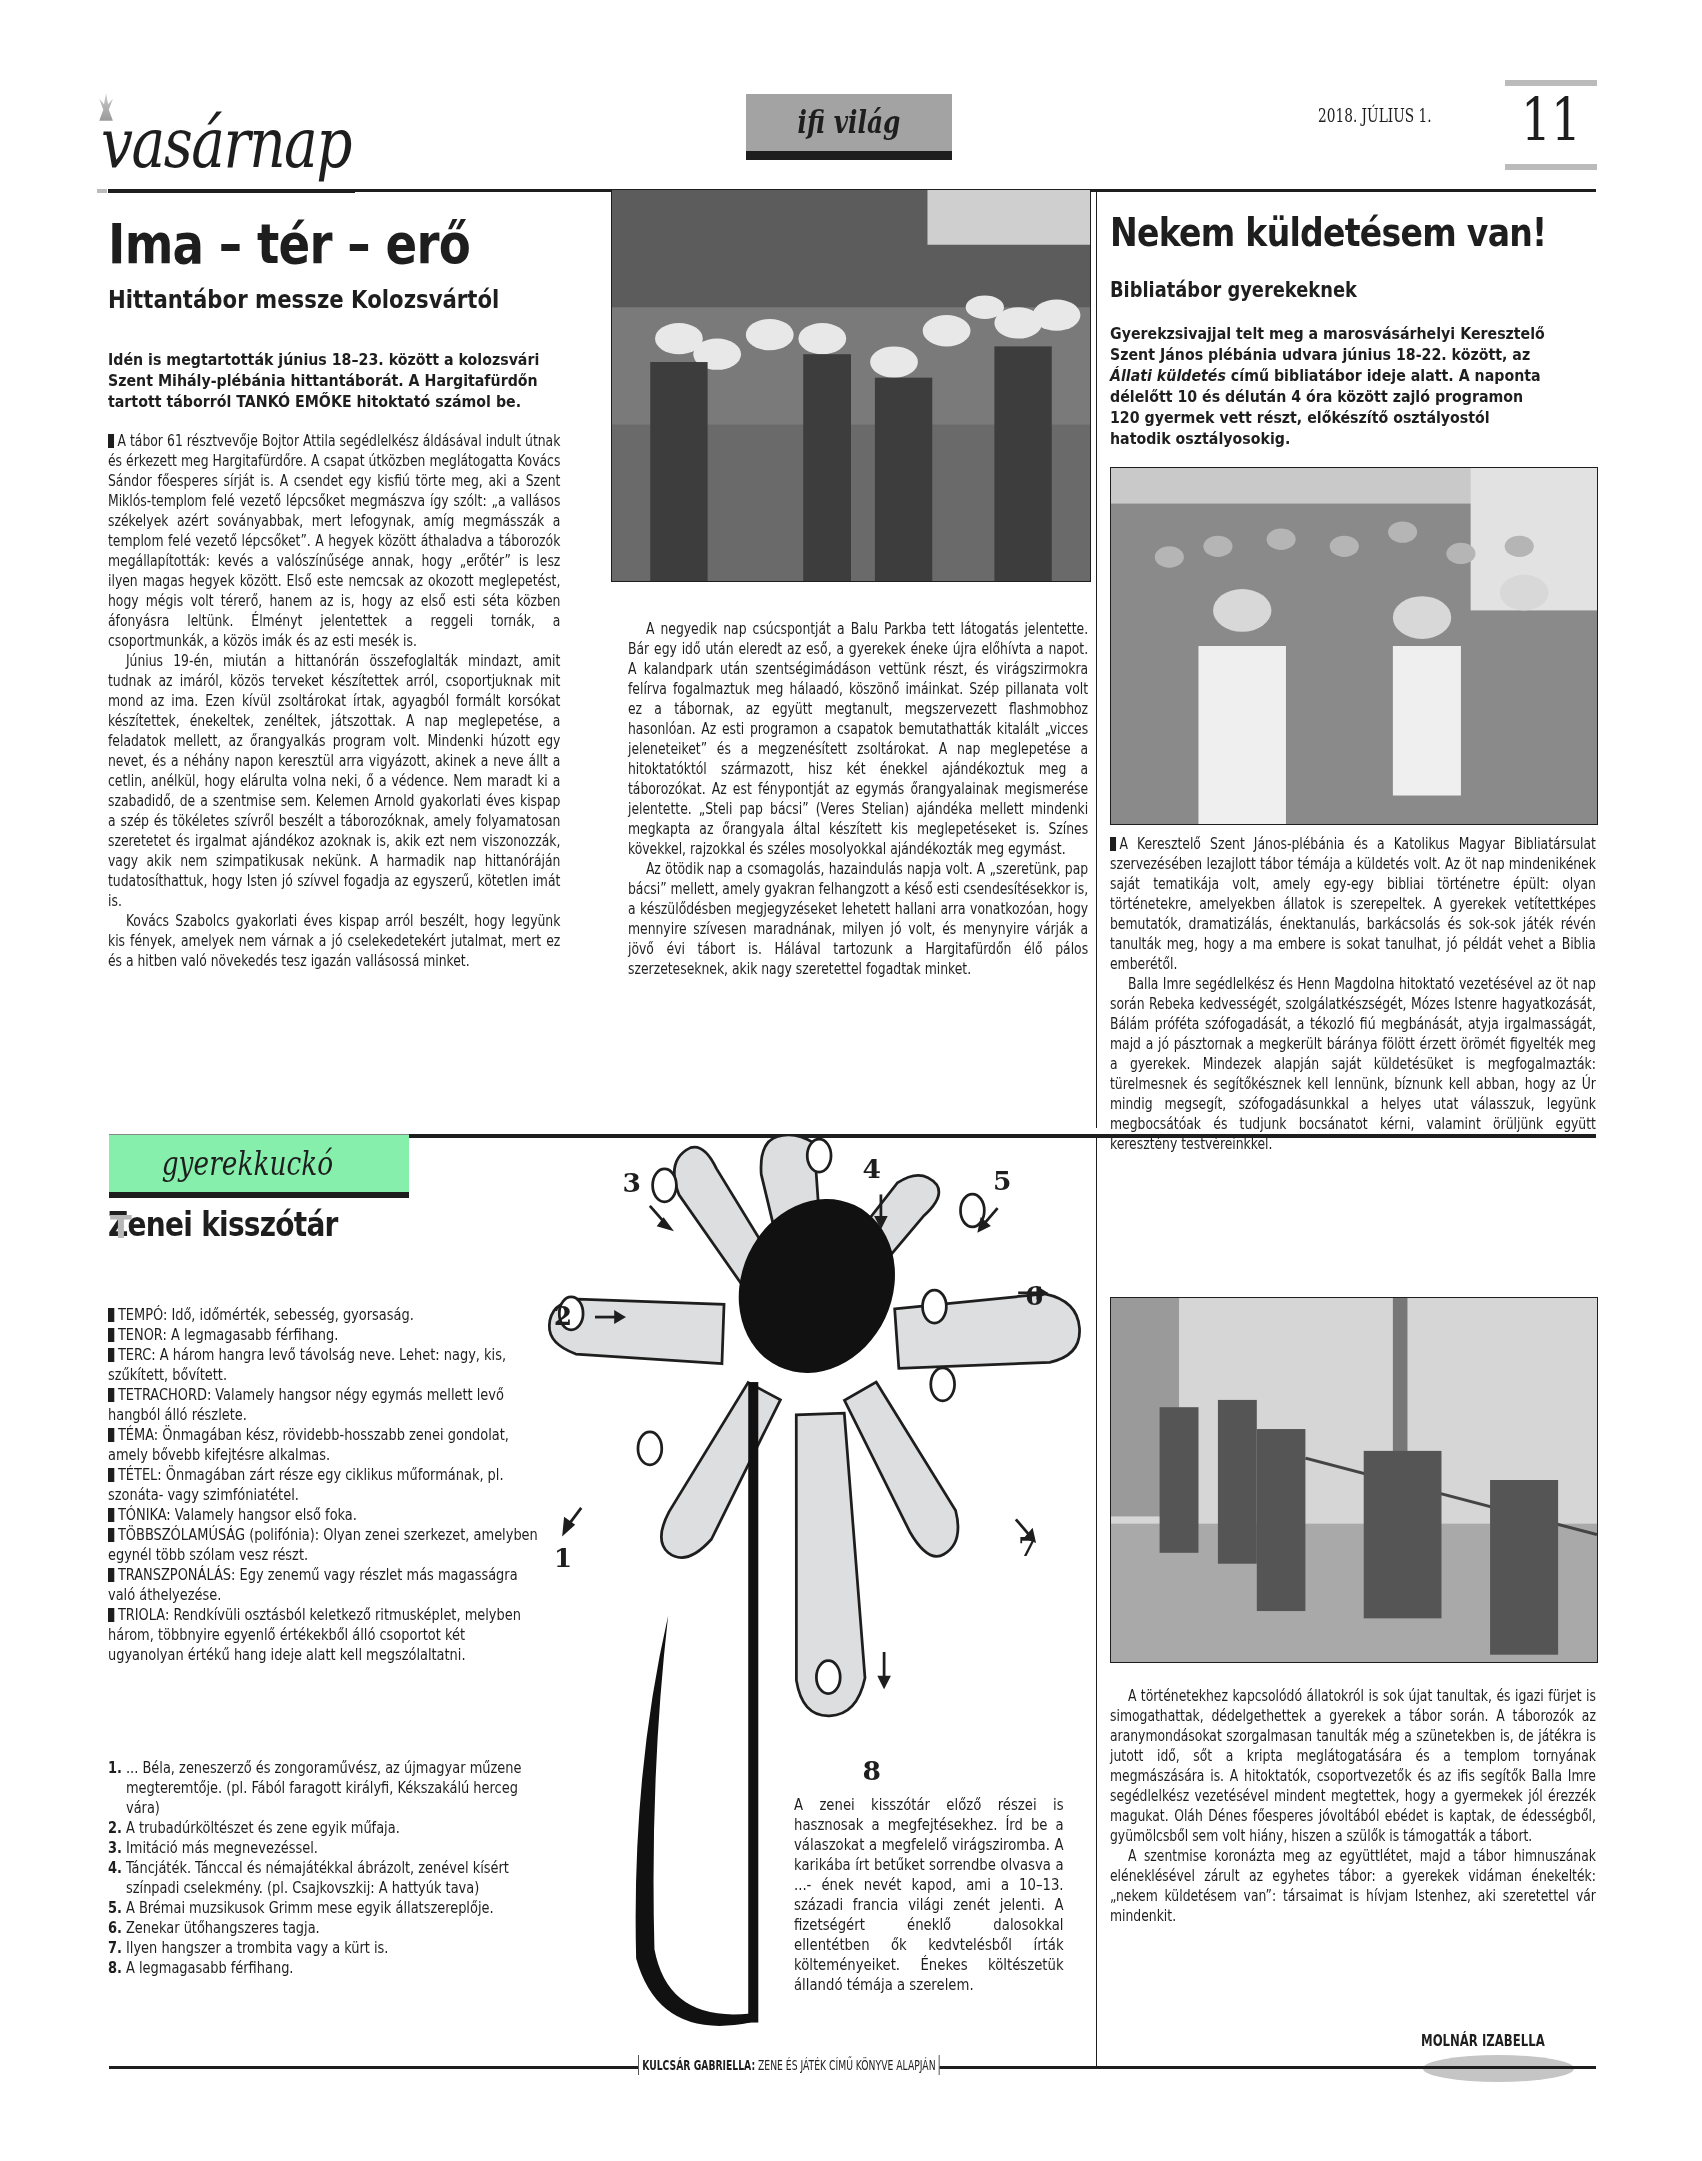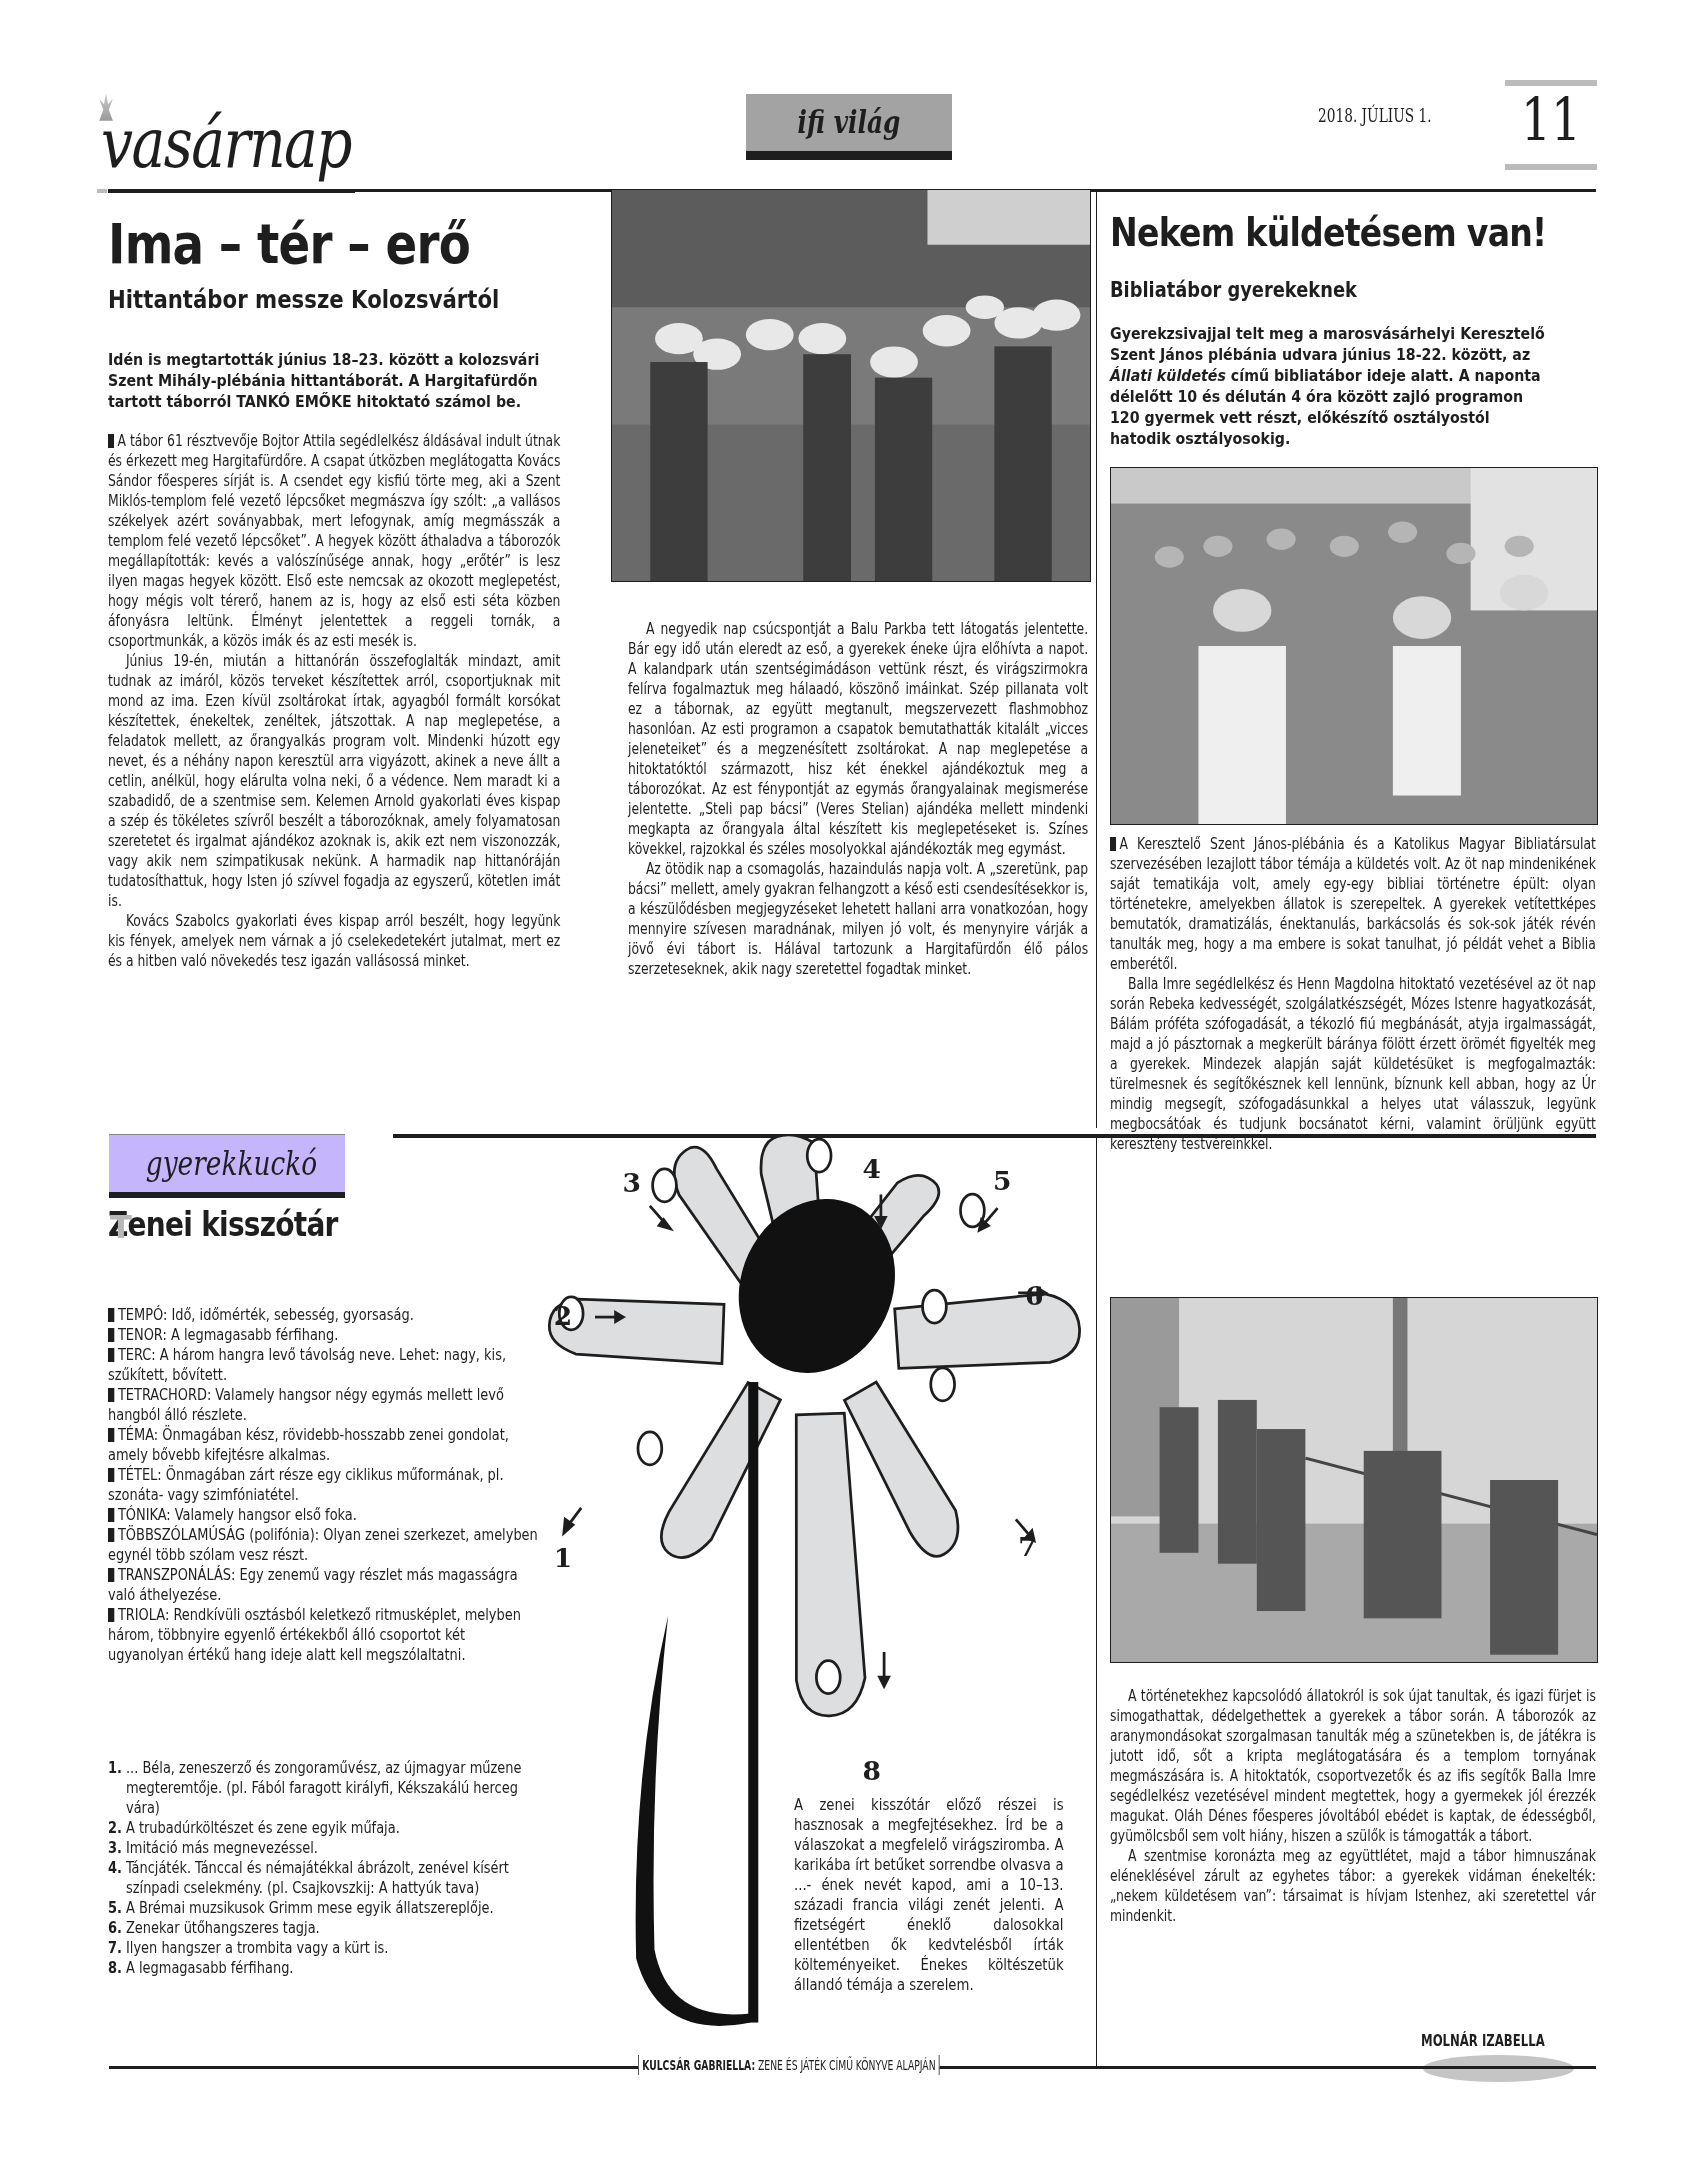--- a/index.html
+++ b/index.html
@@ -26,21 +26,21 @@
   .h-big { font-family:"DejaVu Sans", sans-serif; font-weight:bold; font-size:55px; letter-spacing:-0.9px; line-height:59px; transform:scaleX(0.85); transform-origin:left; white-space:nowrap; }
   .h-sub { font-family:"DejaVu Sans", sans-serif; font-weight:bold; font-size:25px; line-height:27.5px; transform:scaleX(0.85); transform-origin:left; white-space:nowrap; }
   .lead { font-family:"DejaVu Sans", sans-serif; font-weight:bold; font-size:16.5px; line-height:21px; transform:scaleX(0.86); transform-origin:left; }
   .body { font-size:16px; line-height:20px; text-align:justify; hyphens:manual; transform:scaleX(0.86); transform-origin:left; }
   .body p { margin:0; text-indent:1.3em; }
   .body p.first { text-indent:0; }
   .bullet::before { content:""; display:inline-block; width:7.3px; height:13.7px; background:#1e1e1e; margin-right:3.7px; vertical-align:-1.8px; }
   .photo { background:#6d6d6d; border:1.4px solid #1e1e1e; overflow:hidden; }
   .photo svg { width:100%; height:100%; display:block; }
   
-  .kids-tag { left:109px; top:1134px; width:236px; height:57px; background:#c4b5fd; border-top:0.9px solid #888; border-bottom:6.4px solid #1e1e1e; }
+  .kids-tag { left:109px; top:1134px; width:300px; height:57px; background:#86efac; border-top:0.9px solid #888; border-bottom:6.4px solid #1e1e1e;text-align:center; }
   .kids-tag span { display:block; padding-left:46px; font-family:"DejaVu Serif", serif; font-style:italic; font-size:33px; line-height:57px; transform:scaleX(0.8); transform-origin:left; }
   .kids-rule { left:393px; top:1134px; width:1203px; height:3.7px; background:#1e1e1e; }
   .letter-T { left:110px; top:1208px; font-family:"DejaVu Sans", sans-serif; font-weight:bold; font-size:32px; color:#b7b7b7; }
   .dict { font-size:16px; line-height:20px; transform:scaleX(0.9); transform-origin:left; width:480px; }
   .dict div { margin:0; }
   .dict b { font-weight:normal; }
   .clues { font-size:16px; line-height:20px; width:476px; transform:scaleX(0.9); transform-origin:left; }
   .clue { display:flex; }
   .clue .n { font-weight:bold; width:20px; flex:none; }
   .puzzle-text { font-size:16px; line-height:20px; text-align:justify; transform:scaleX(0.92); transform-origin:left; }

